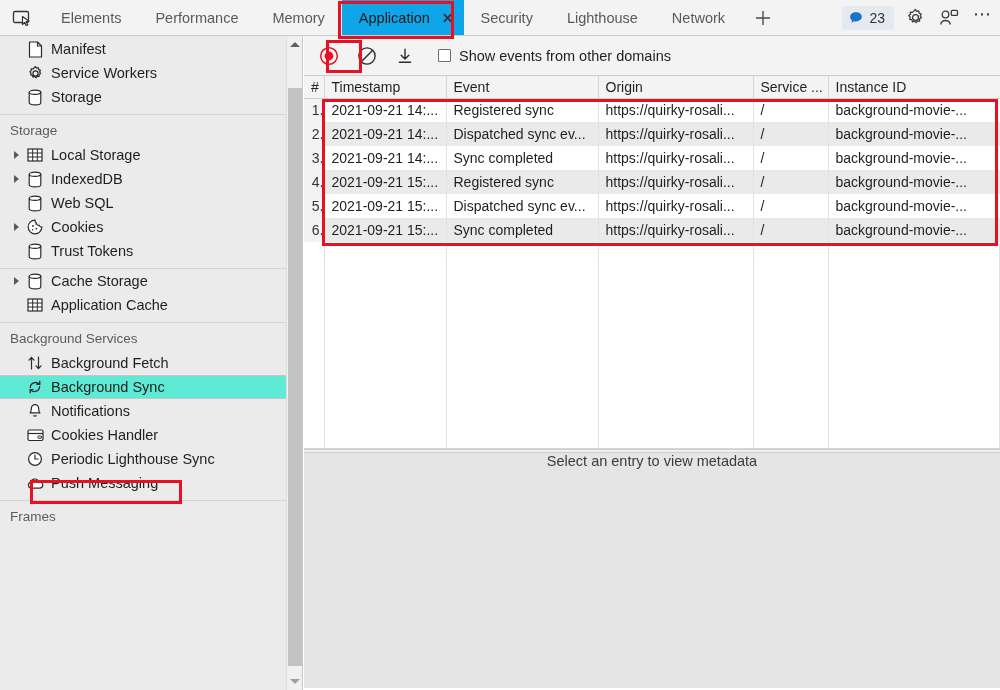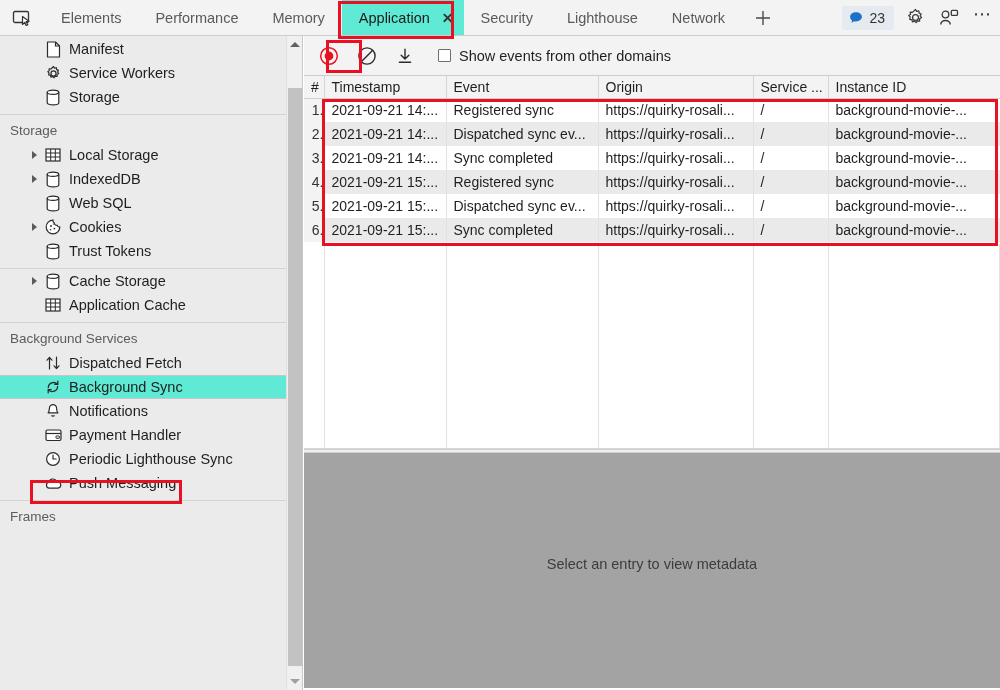--- a/index.html
+++ b/index.html
@@ -34,21 +34,21 @@
   .tab {
     display: flex; align-items: center;
     padding: 0 17px;
     height: 35px;
     font-size: 14.5px;
     color: #5a5a5a;
     white-space: nowrap;
     cursor: pointer;
   }
   .tab.active {
-    background: #5eead4;
+    background: #0ea5e9;
     color: #1a1a1a;
     padding-right: 10px;
     justify-content: center;
   }
   .tab .closex {
     margin-left: 12px;
     font-size: 14px;
     color: #333;
     line-height: 1;
     font-weight: 600;
@@ -92,21 +92,21 @@
     font-size: 13.5px;
     color: #5c5c5c;
     padding: 8px 0 5px 10px;
   }
   .sb-sep {
     height: 1px; background: #d3d3d3; margin: 5px 0 0 0;
   }
   .sb-item {
     display: flex; align-items: center;
     height: 24px;
-    padding-left: 26px;
+    padding-left: 8px;
     font-size: 14.5px;
     color: #1f1f1f;
     cursor: pointer;
     position: relative;
   }
   .sb-item.selected {
     background: #5eead4;
     border-top: 1px solid #c6c6c6;
     border-bottom: 1px solid #c6c6c6;
   }
@@ -259,22 +259,22 @@
     height: 4px;
     background: #f0f0f0;
     border-top: 1px solid #cfcfcf;
     border-bottom: 1px solid #cfcfcf;
     cursor: row-resize;
   }
 
   
   .meta-pane {
     height: 235px;
-    background: #a3a3a3;
-    display: flex; align-items: center; justify-content: center;
+    background: #e5e5e5;
+    display: flex; justify-content: center;
   }
   .meta-text {
     font-size: 14.5px;
     color: #3c3c3c;
     margin-bottom: 14px;
   }
 
   
   .annot {
     position: absolute;
@@ -488,21 +488,21 @@
     <div class="sb-section-title">Background Services</div>
     <div class="sb-item">
       <span class="twisty empty">
           <i></i>
         </span>
       <span class="sb-icon">
         <svg width="16" height="16" viewBox="0 0 16 16">
             <path d="M4.5 14V2.5M4.5 2.5L2 5.2M4.5 2.5L7 5.2M11.5 2v11.5M11.5 13.5L9 10.8M11.5 13.5L14 10.8" fill="none" stroke="#2b2b2b" stroke-width="1.2" stroke-linecap="round"></path>
           </svg>
       </span>
-      <span class="sb-label">Dispatched Fetch</span>
+      <span class="sb-label">Background Fetch</span>
     </div>
     <div class="sb-item selected">
       <span class="twisty empty">
           <i></i>
         </span>
       <span class="sb-icon">
         <svg width="16" height="16" viewBox="0 0 16 16">
             <path d="M12.3 5.2A5.2 5.2 0 0 0 3.3 8.6" fill="none" stroke="#2b2b2b" stroke-width="1.3" stroke-linecap="round"></path>
             <path d="M3.6 10.9a5.2 5.2 0 0 0 9-3.4" fill="none" stroke="#2b2b2b" stroke-width="1.3" stroke-linecap="round"></path>
             <path d="M12.8 2.2v3.2h-3" fill="none" stroke="#2b2b2b" stroke-width="1.3" stroke-linecap="round"></path>
@@ -527,21 +527,21 @@
       <span class="twisty empty">
           <i></i>
         </span>
       <span class="sb-icon">
         <svg width="17" height="14" viewBox="0 0 17 14">
             <rect x="1" y="2" width="15" height="10.5" rx="1.4" fill="#fff" stroke="#2b2b2b" stroke-width="1.2"></rect>
             <path d="M1 5.5h15" stroke="#2b2b2b" stroke-width="1.2"></path>
             <rect x="11" y="8" width="3.4" height="2.3" rx=".4" fill="none" stroke="#2b2b2b" stroke-width="1"></rect>
           </svg>
       </span>
-      <span class="sb-label">Payment Handler</span>
+      <span class="sb-label">Cookies Handler</span>
     </div>
     <div class="sb-item">
       <span class="twisty empty">
           <i></i>
         </span>
       <span class="sb-icon">
         <svg width="16" height="16" viewBox="0 0 16 16">
             <circle cx="8" cy="8" r="6.4" fill="#fff" stroke="#2b2b2b" stroke-width="1.2"></circle>
             <path d="M8 4.2V8h3.2" fill="none" stroke="#2b2b2b" stroke-width="1.2" stroke-linecap="round"></path>
           </svg>

